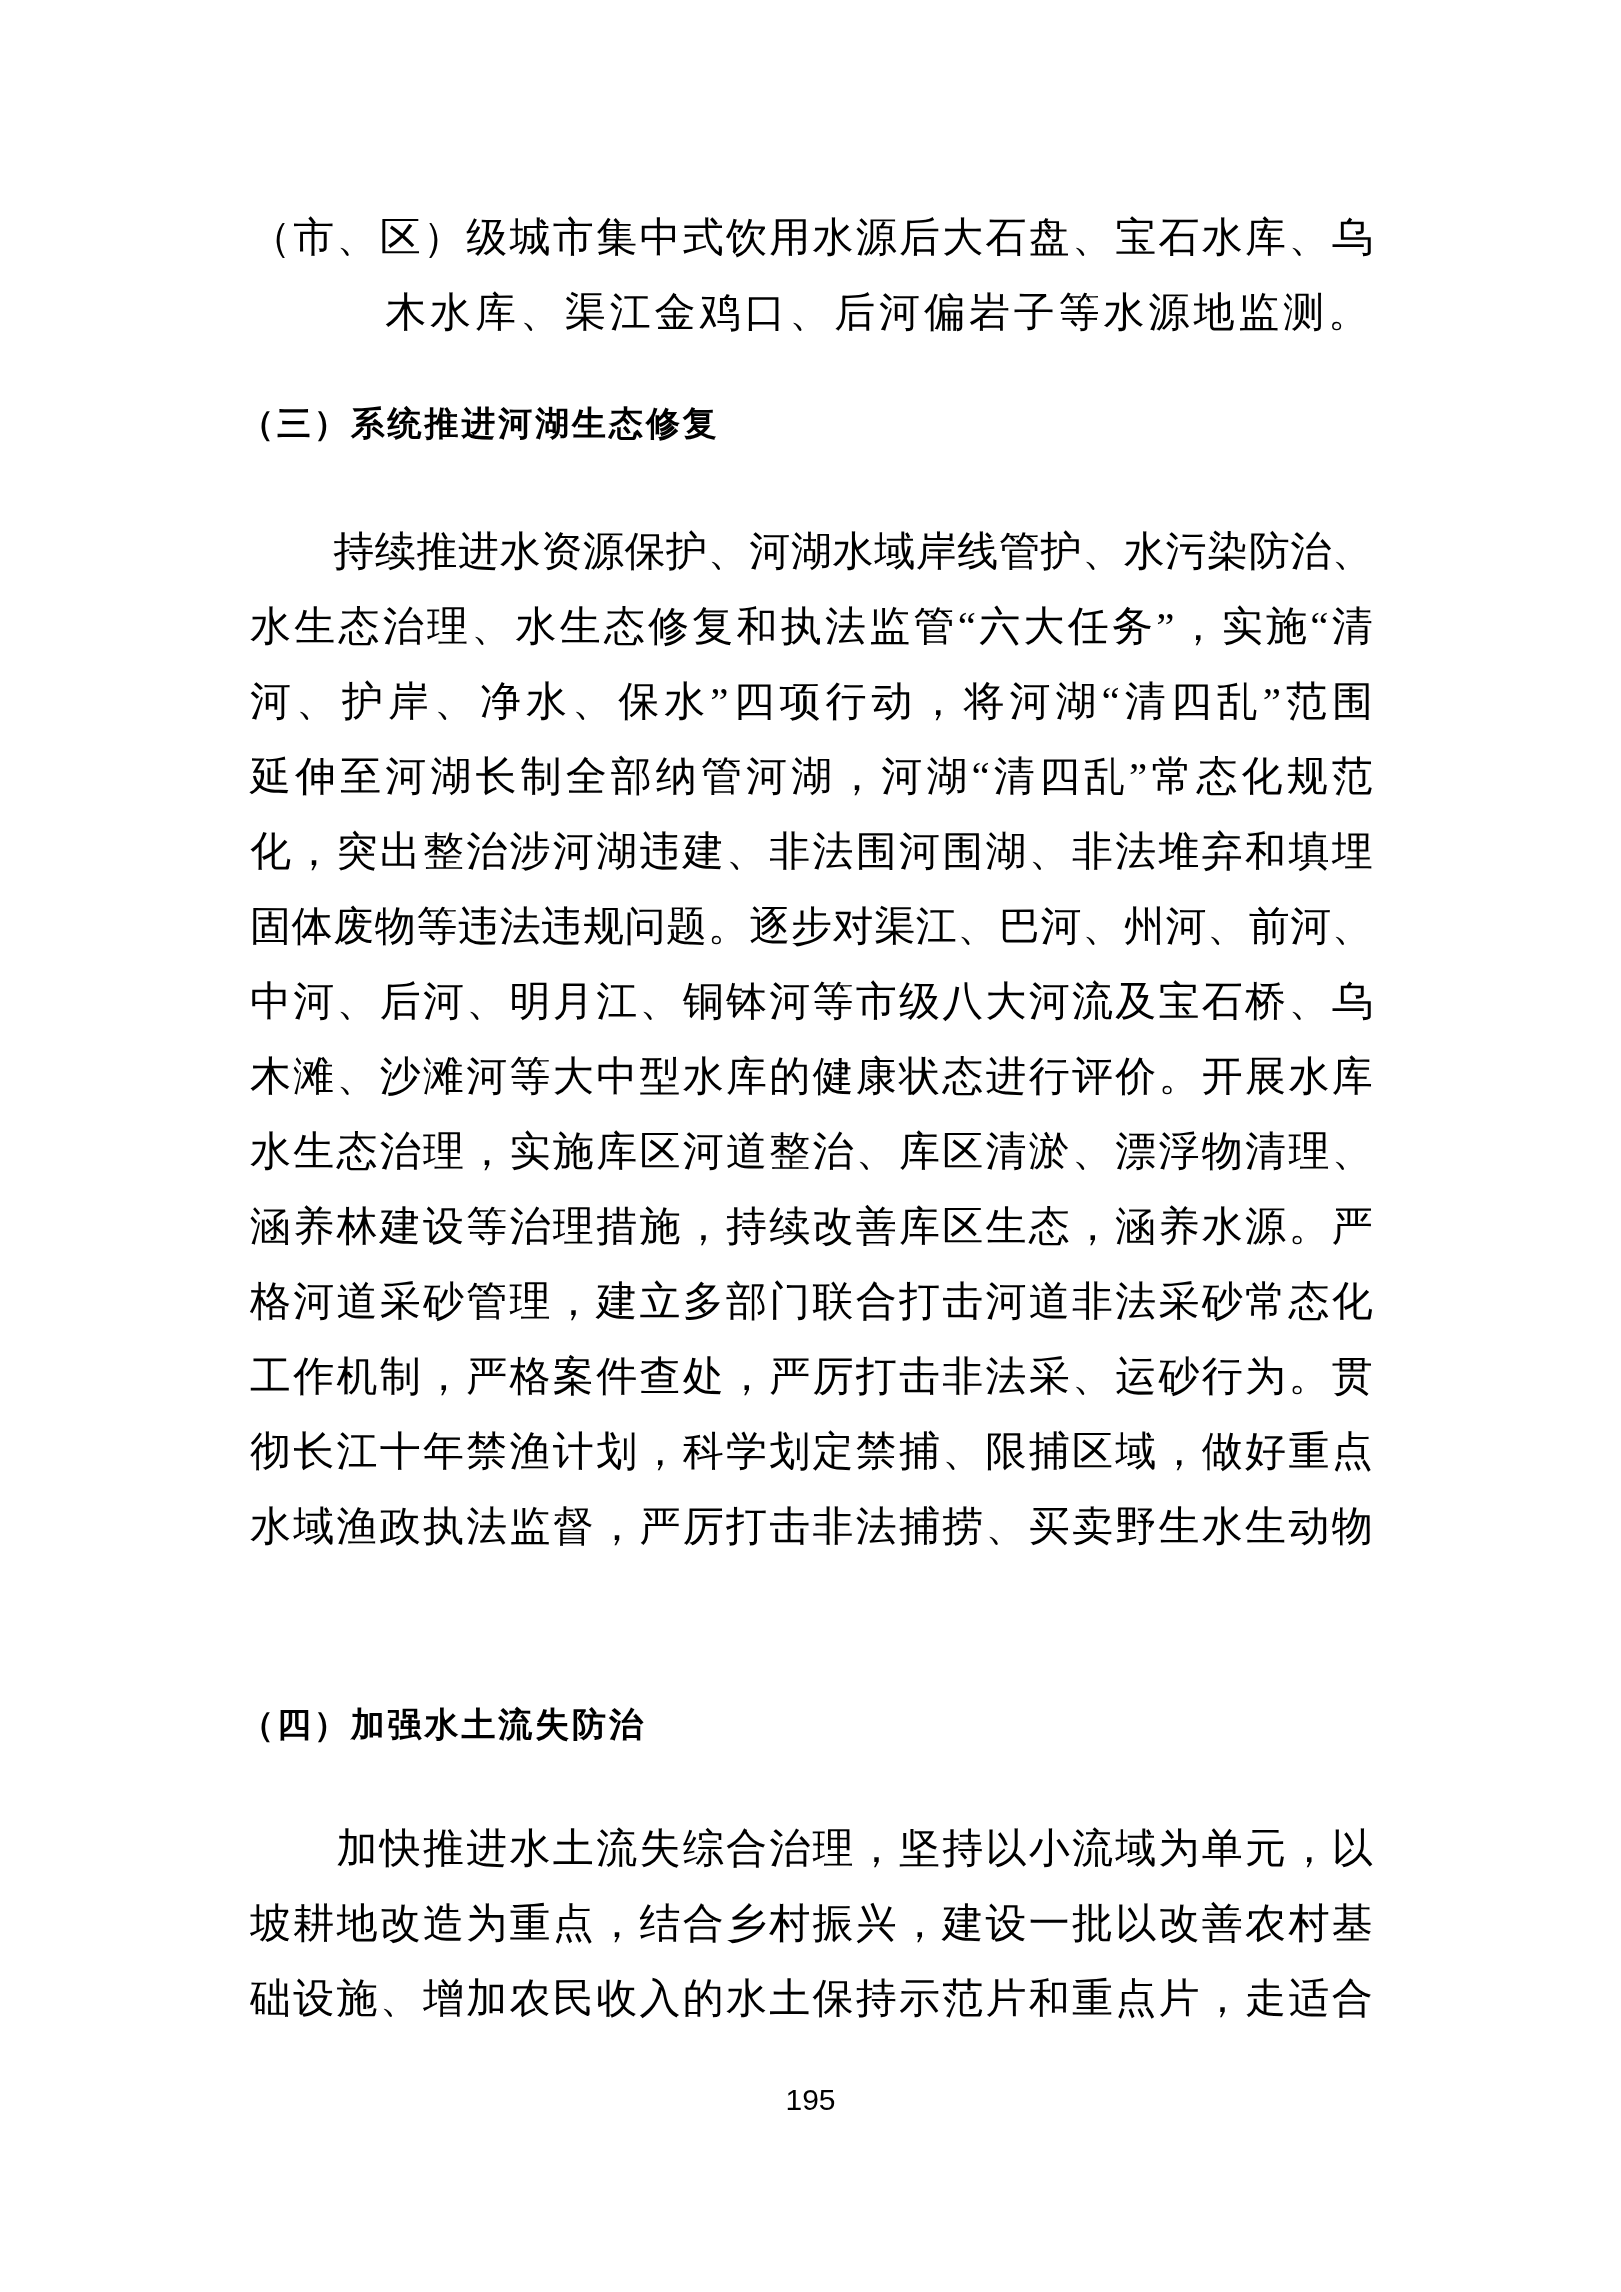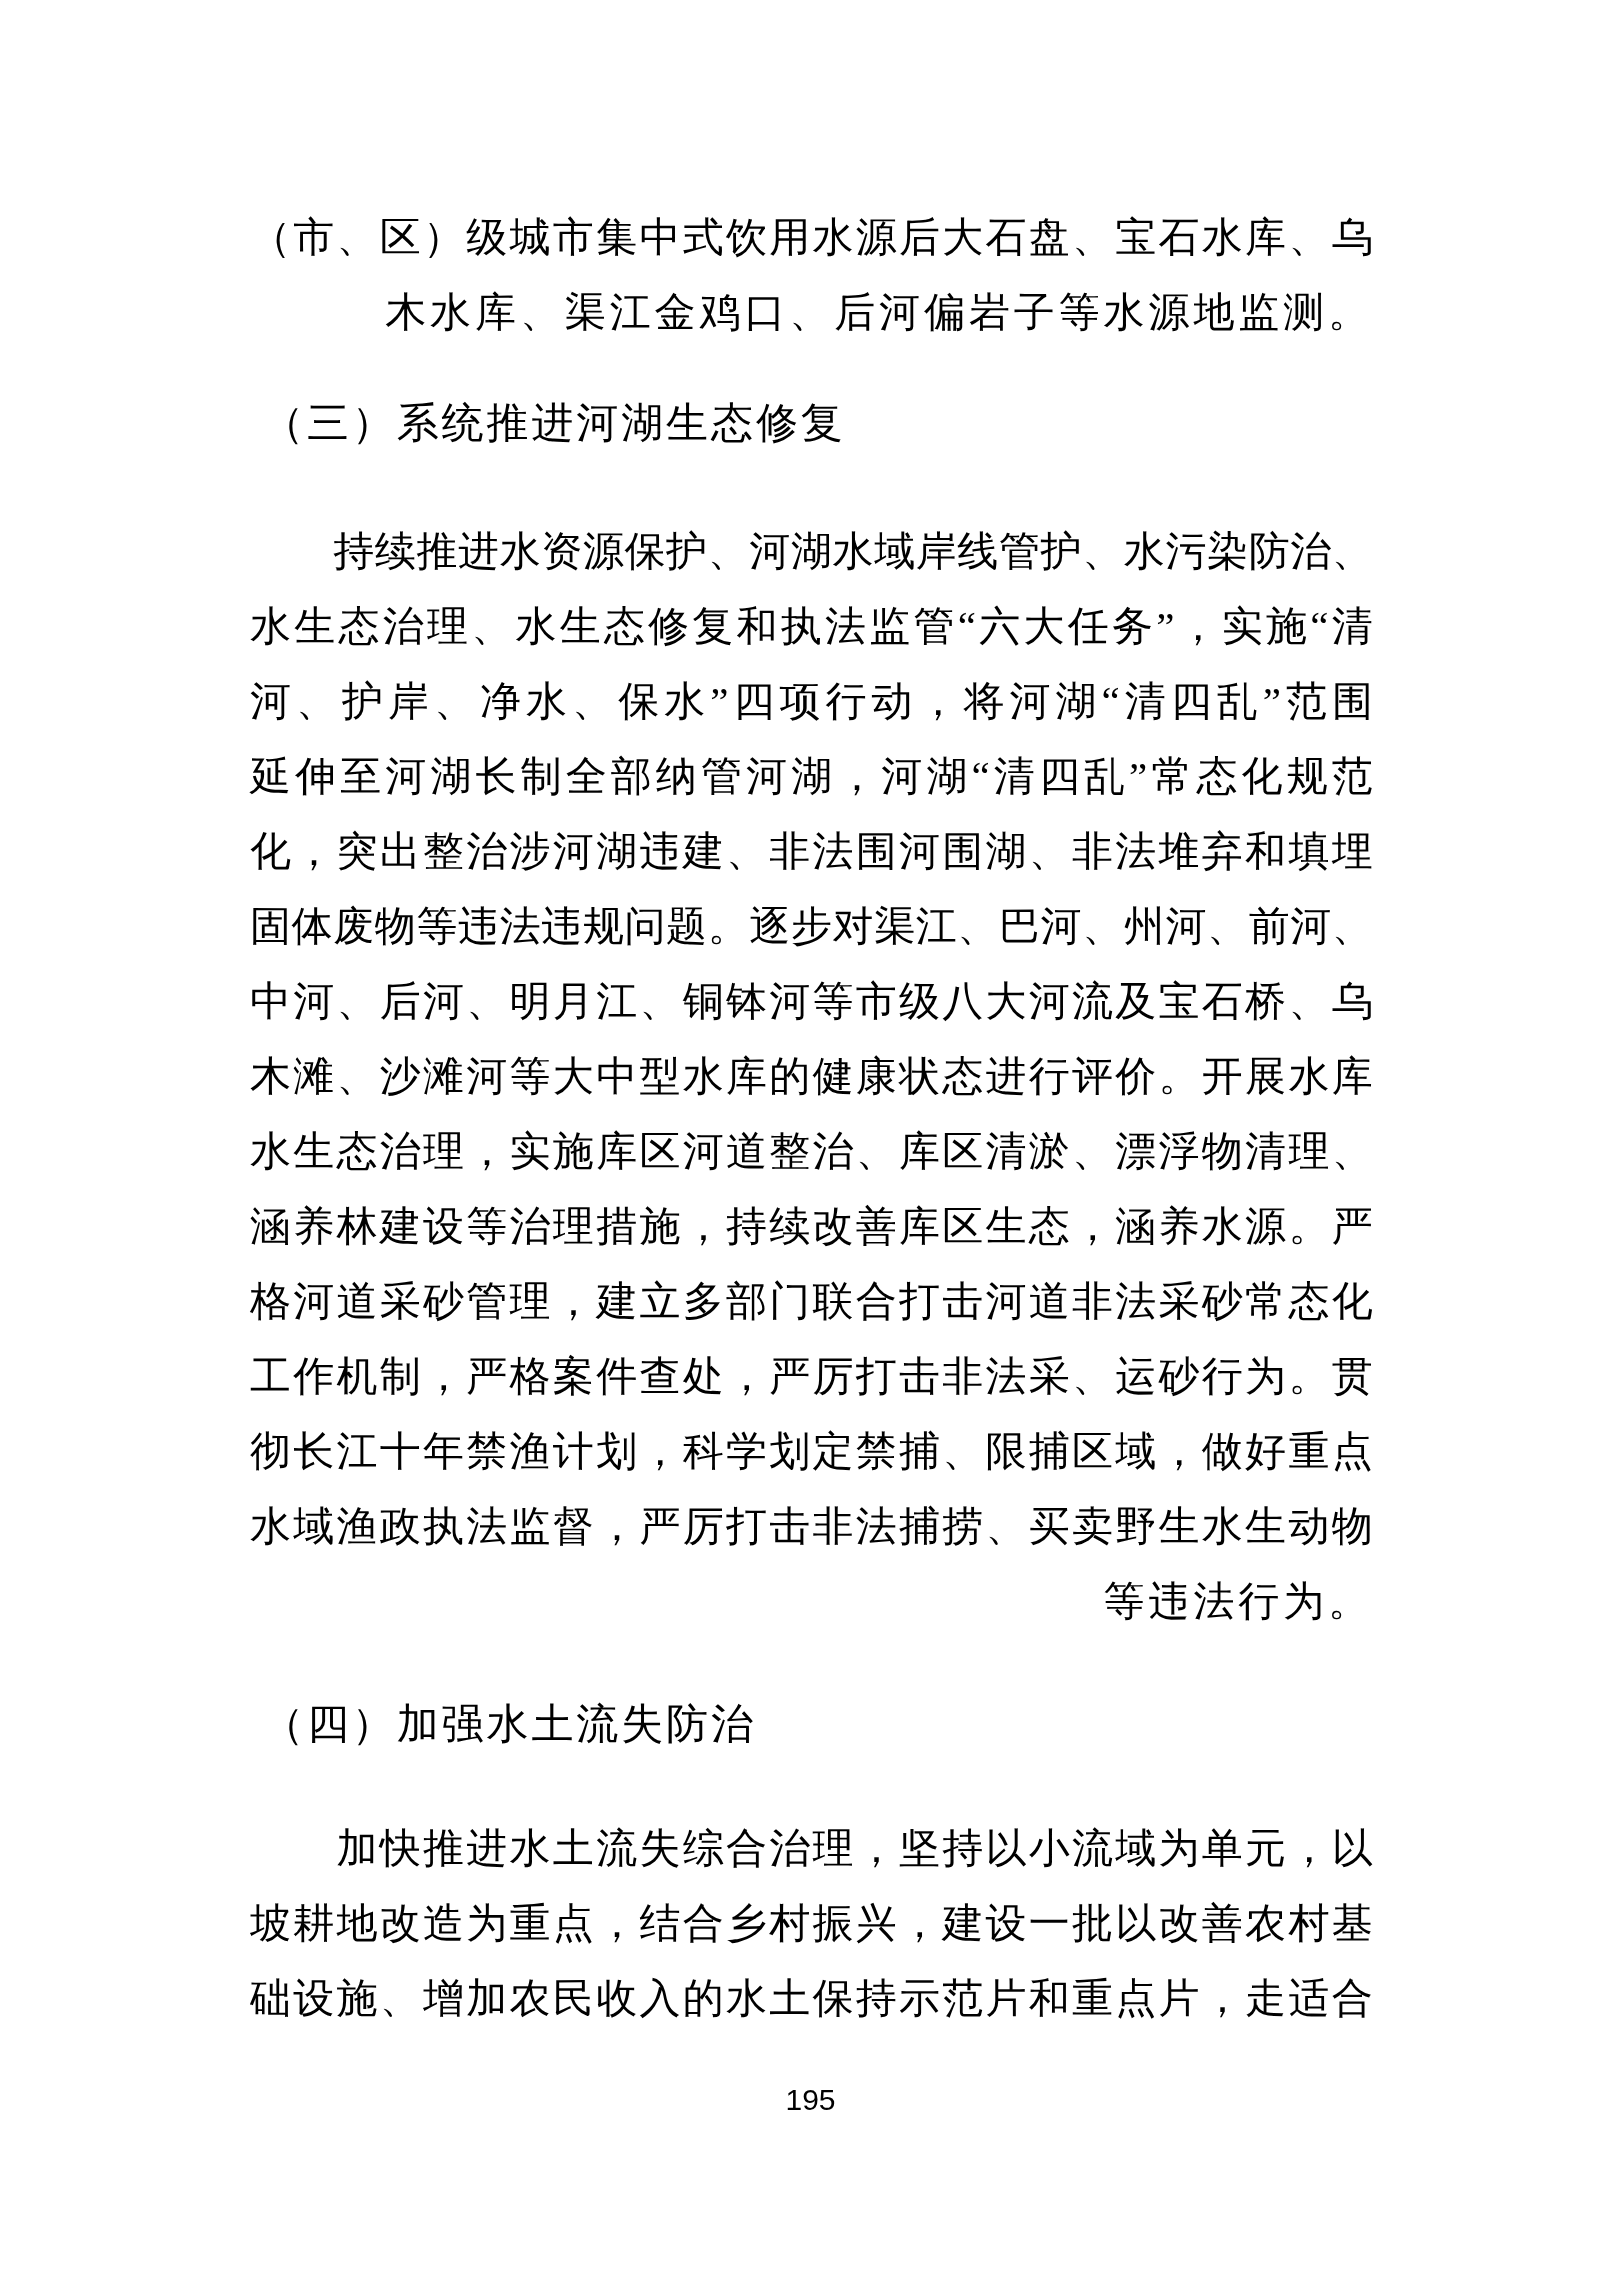--- a/index.html
+++ b/index.html
@@ -36,26 +36,26 @@
     display: flex;
     justify-content: space-between;
   }
   
   .plain {
     text-align: right;
     letter-spacing: 3.9px;
   }
   .heading {
     position: absolute;
-    left: 262px;
+    left: 240px;
     width: 1123px;
     height: 75px;
     line-height: 75px;
-    font-size: 42px;
-    font-weight: 400;
+    font-size: 34px;
+    font-weight: 700;
     letter-spacing: 2.9px;
     white-space: nowrap;
   }
   .pagenum {
     position: absolute;
     left: 0;
     top: 2080px;
     width: 100%;
     text-align: center;
     font-family: "Liberation Sans", "DejaVu Sans", sans-serif;
@@ -492,21 +492,20 @@
         <span>、</span>
         <span>买</span>
         <span>卖</span>
         <span>野</span>
         <span>生</span>
         <span>水</span>
         <span>生</span>
         <span>动</span>
         <span>物</span>
       </div>
-    <div class="line plain">等违法行为。</div>
   </div>
 
   <div class="heading" style="top:1687px">（四）加强水土流失防治</div>
 
   <div class="textblock" style="top:1811px">
     <div class="line jline">
         <span>　</span>
         <span>　</span>
         <span>加</span>
         <span>快</span>

